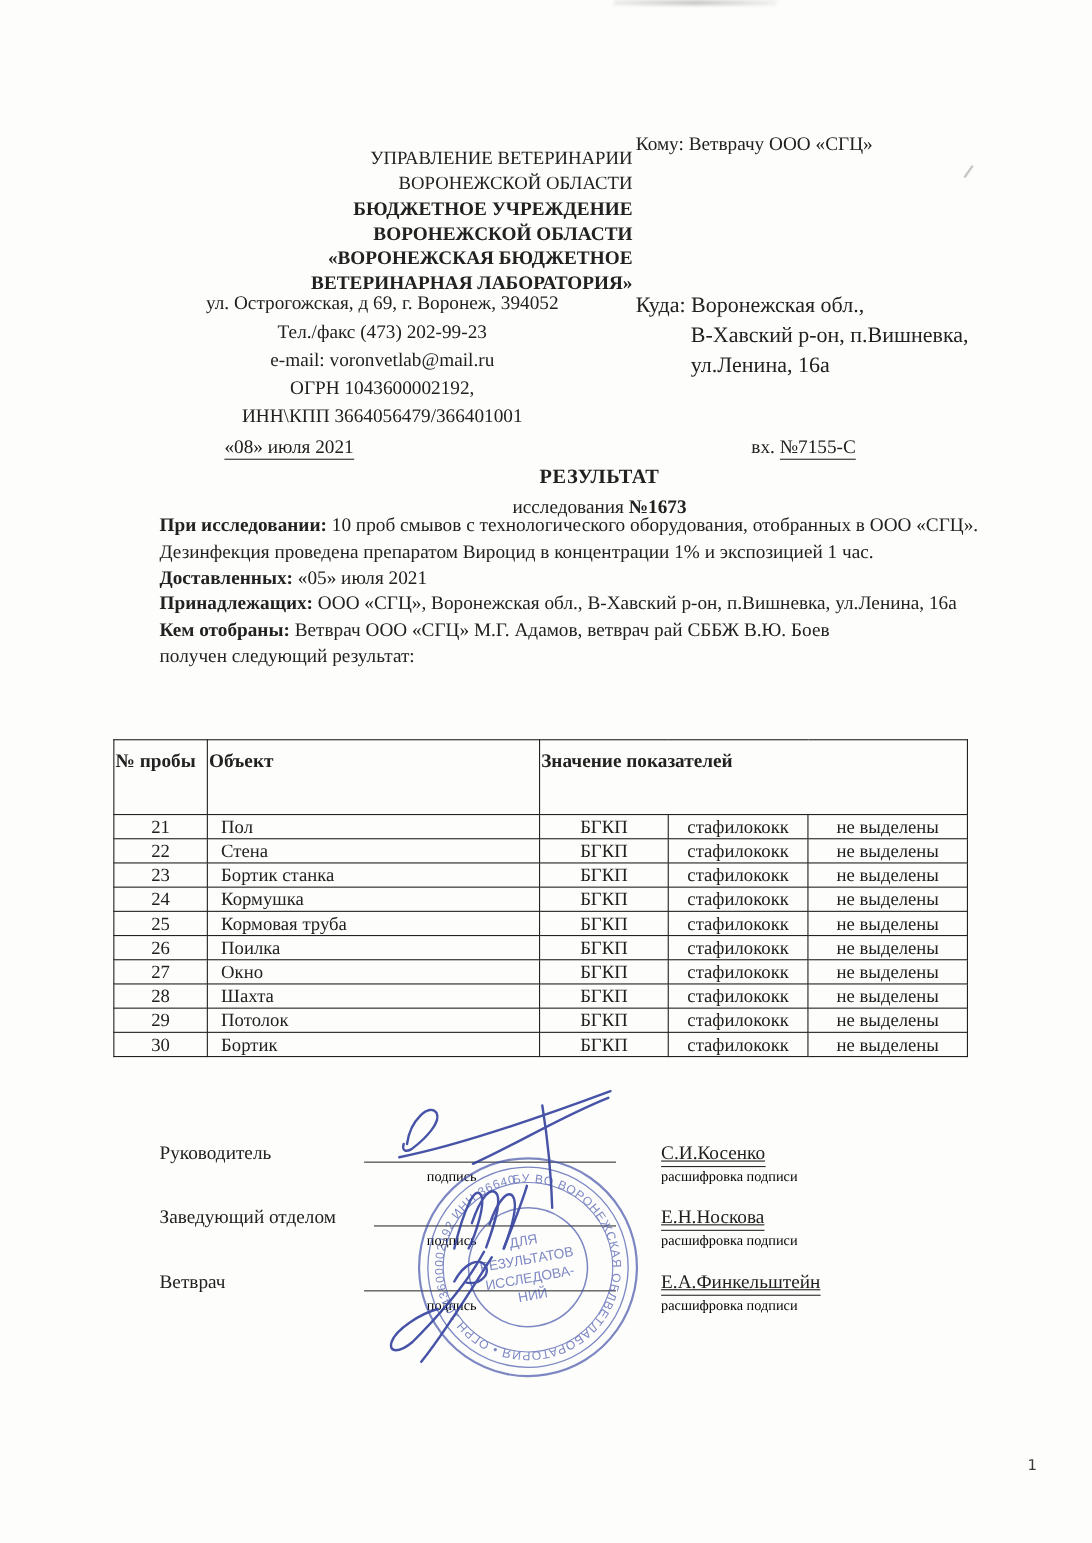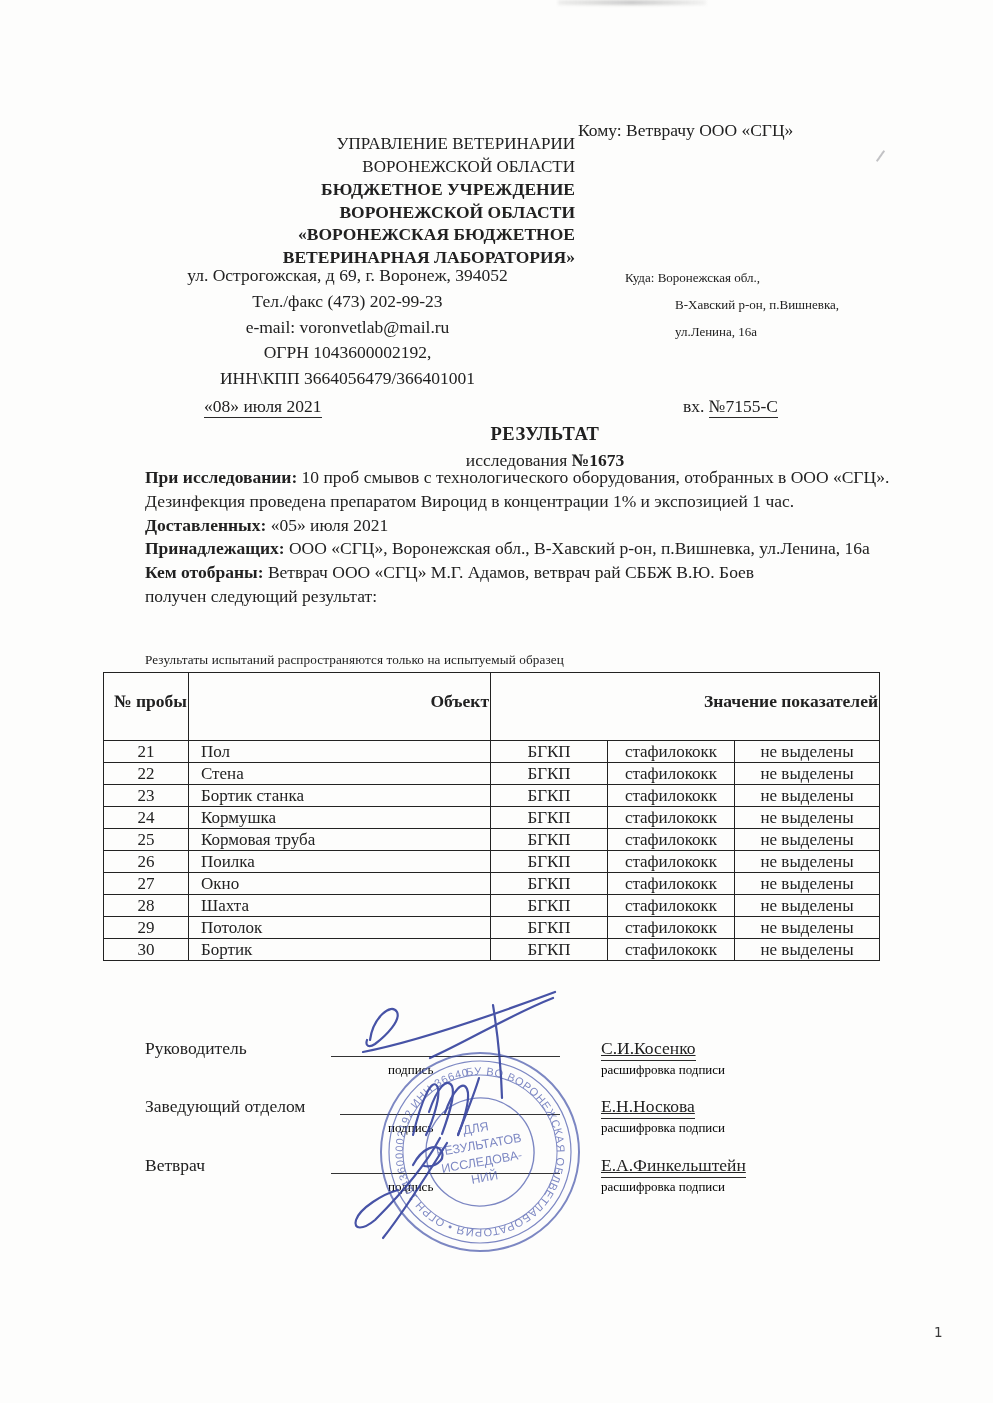--- a/index.html
+++ b/index.html
@@ -10,21 +10,21 @@
     color:#212121;
   }
   .page *{box-sizing:border-box;}
   .abs{position:absolute;}
 
   
   .org-block{left:120px;top:117px;width:455px;text-align:right;font-size:17px;line-height:22.5px;margin-top:16px;}
   .org-line-bold{font-weight:bold;font-size:17.5px;}
   .address-block{left:120px;top:263px;width:455px;text-align:center;font-size:17.5px;line-height:25.8px;}
   .recipient{left:578px;top:120px;font-size:17.5px;}
-  .destination{left:578px;top:265px;font-size:13px;line-height:26.8px;margin-left:47px;}
+  .destination{left:578px;top:265px;font-size:20px;line-height:26.8px;}
   .destination .indent{padding-left:50px;}
 
   
   .date-line{left:204px;top:396px;font-size:17.5px;}
   .incoming{left:683px;top:396px;font-size:17.5px;}
   .u{border-bottom:1.5px solid #2a2a2a;padding-bottom:1px;}
 
   
   .title-wrap{left:145px;top:423px;width:800px;text-align:center;line-height:23px;}
   .title-main{font-weight:bold;font-size:18.5px;letter-spacing:.5px;}
@@ -33,21 +33,21 @@
 
   
   .body-text{left:145px;top:466px;width:806px;font-size:17.5px;line-height:23.8px;}
   .body-text p{margin:0;}
   .body-text b{font-weight:bold;}
   .note{left:145px;top:652px;font-size:13.2px;letter-spacing:.1px;}
 
   
   .results{left:103px;top:672px;border-collapse:collapse;table-layout:fixed;width:776px;}
   .results td{border:1.7px solid #222;overflow:hidden;}
-  .results .th{font-weight:bold;text-align:right;vertical-align:top;padding-top:16px;height:68px;font-size:17.5px;line-height:24px;}
+  .results .th{font-weight:bold;text-align:left;vertical-align:top;padding-top:6px;height:68px;font-size:17.5px;line-height:24px;}
   .results .c{height:22px;font-size:17px;line-height:21px;text-align:center;padding:0;}
   .results .obj{text-align:left;padding-left:12px;}
 
   
   .sig-role{font-size:17.5px;}
   .sig-line{height:19px;border-bottom:1.6px solid #333;}
   .sig-caption{font-size:13px;color:#000000;}
   .sig-name{font-size:17.5px;border-bottom:1.5px solid #2a2a2a;padding-bottom:1px;text-decoration:underline;}
 
   .page-num{left:934px;top:1324px;font-family:"DejaVu Sans",sans-serif;font-size:13.5px;color:#3a3a3a;}
@@ -106,21 +106,20 @@
 
   <div class="abs body-text">
     <p><b>При исследовании:</b> <span>10 проб смывов с технологического оборудования, отобранных в ООО «СГЦ».</span></p>
     <p>Дезинфекция проведена препаратом Вироцид в концентрации 1% и экспозицией 1 час.</p>
     <p><b>Доставленных:</b> <span>«05» июля 2021</span></p>
     <p><b>Принадлежащих:</b> <span>ООО «СГЦ», Воронежская обл., В-Хавский р-он, п.Вишневка, ул.Ленина, 16а</span></p>
     <p><b>Кем отобраны:</b> <span>Ветврач ООО «СГЦ» М.Г. Адамов, ветврач рай СББЖ В.Ю. Боев</span></p>
     <p>получен следующий результат:</p>
   </div>
 
-  <div class="abs note">Результаты испытаний распространяются только на испытуемый образец</div>
 
   <table class="abs results">
     <colgroup>
         <col style="width:85px">
         <col style="width:302px">
         <col style="width:117px">
         <col style="width:127px">
         <col style="width:145px">
       </colgroup>
     <tbody>

